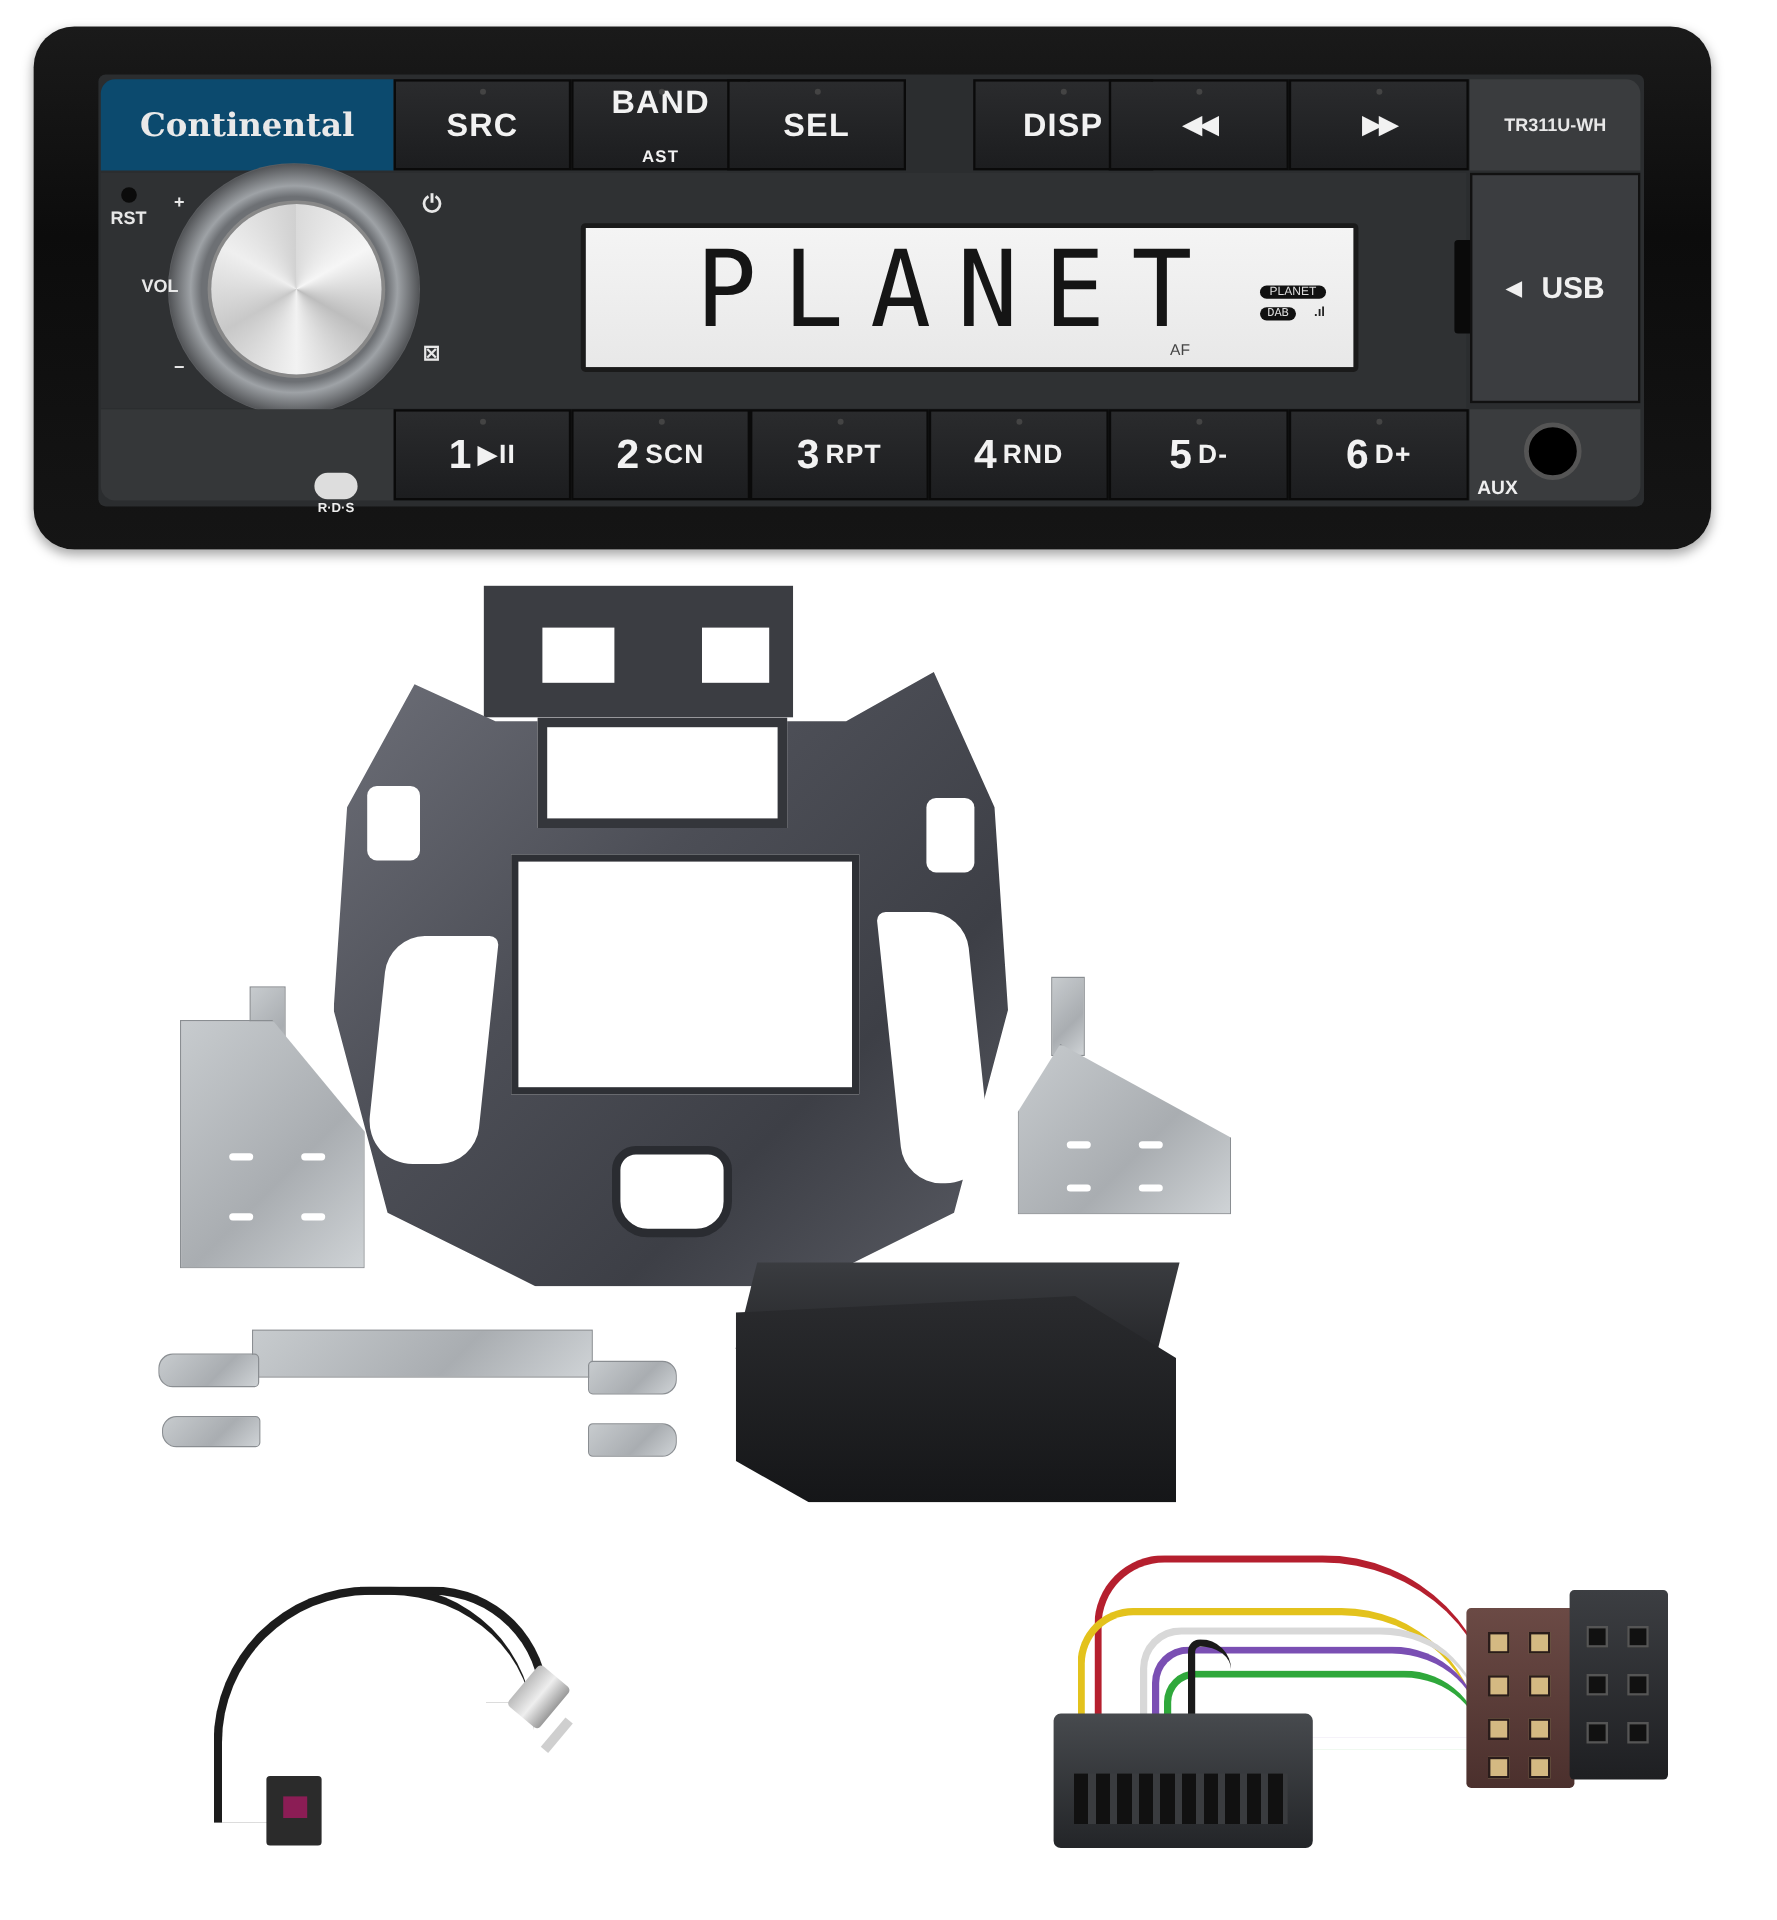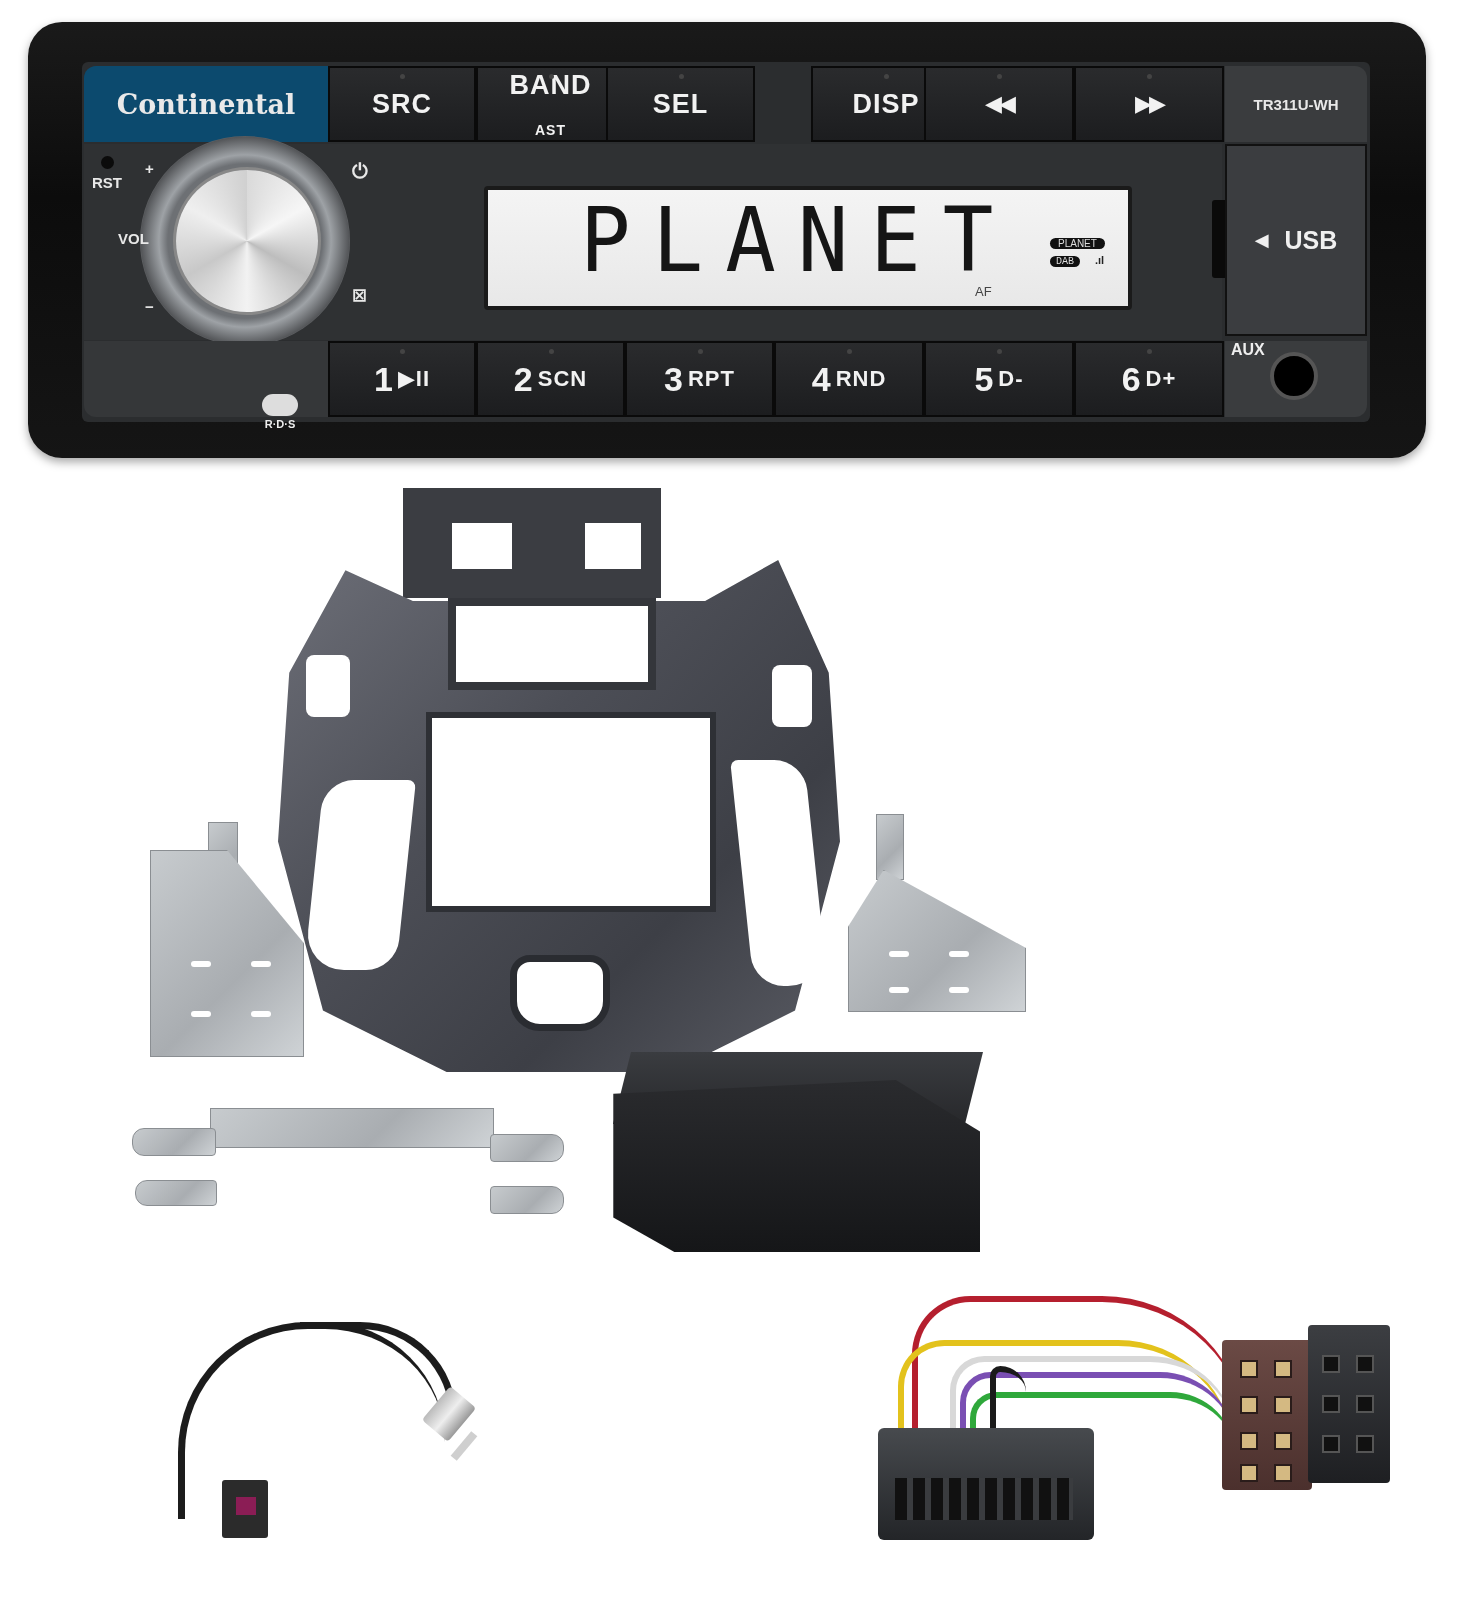--- a/index.html
+++ b/index.html
@@ -12,21 +12,21 @@
   .btn .dot{position:absolute;top:6px;left:50%;width:5px;height:5px;margin-left:-2px;border-radius:50%;background:#444;}
   .top-btn{top:66px;height:76px;font-size:27px;}
   .bot-btn{top:341px;height:76px;font-size:34px;}
   .bot-btn small{font-size:22px;margin-left:4px;}
   .logo-plate{left:84px;top:66px;width:244px;height:76px;background:#0c4a6e;border-radius:12px 0 0 0;display:flex;align-items:center;justify-content:center;color:#e9e9e9;font-family:"DejaVu Serif","Liberation Serif",serif;font-weight:bold;font-size:27px;}
   .model-plate{left:1225px;top:66px;width:142px;height:76px;background:#3a3c3e;border-radius:0 12px 0 0;display:flex;align-items:center;justify-content:center;color:#e8e8e8;font-size:15px;font-weight:bold;}
   .mid-band{left:84px;top:144px;width:1138px;height:196px;background:#2f3133;}
   .usb-plate{left:1225px;top:144px;width:142px;height:192px;background:#3b3d40;border:2px solid #111;box-sizing:border-box;display:flex;align-items:center;justify-content:center;color:#f0f0f0;font-weight:bold;font-size:25px;}
   .usb-plate .arr{font-size:18px;margin-right:16px;}
   .usb-slot{left:1212px;top:200px;width:14px;height:78px;background:#0a0a0a;border-radius:3px 0 0 3px;}
-  .aux-plate{left:1225px;top:341px;width:142px;height:76px;background:#3a3c3e;border-radius:0 0 12px 0;display:flex;align-items:flex-start;padding-left:6px;box-sizing:border-box;color:#eee;font-weight:bold;font-size:16px;}
+  .aux-plate{left:1225px;top:341px;width:142px;height:76px;background:#3a3c3e;border-radius:0 0 12px 0;display:flex;align-items:flex-end;padding-left:6px;box-sizing:border-box;color:#eee;font-weight:bold;font-size:16px;}
   .aux-jack{position:absolute;left:1270px;top:352px;width:48px;height:48px;border-radius:50%;background:#000;border:4px solid #555;box-sizing:border-box;}
   .rds-plate{left:84px;top:341px;width:244px;height:76px;background:#353739;border-radius:0 0 0 12px;}
   .rds{left:262px;top:358px;color:#eee;font-weight:bold;font-size:11px;text-align:center;margin-top:36px;}
   .rds .ring{width:36px;height:22px;border-radius:11px;background:#ddd;margin:0 auto 2px;}
   .lcd{left:484px;top:186px;width:648px;height:124px;background:linear-gradient(#f4f4f4,#e8e8e8);border:4px solid #1a1a1a;box-sizing:border-box;border-radius:4px;}
   .lcd-text{left:580px;top:192px;font-family:"DejaVu Sans Mono","Liberation Mono",monospace;font-size:84px;letter-spacing:22px;color:#151515;font-weight:normal;transform:scaleY(1.05);}
   .lcd-digital{left:1050px;top:238px;background:#111;color:#ddd;font-size:10px;padding:0 8px;border-radius:6px;}
   .lcd-dab{left:1050px;top:256px;background:#111;color:#ddd;font-size:10px;padding:0 6px;border-radius:6px;font-family:Liberation Mono, monospace;}
   .lcd-bars{left:1095px;top:254px;font-size:11px;color:#222;font-weight:bold;}
   .lcd-af{left:975px;top:284px;font-size:13px;color:#444;}

